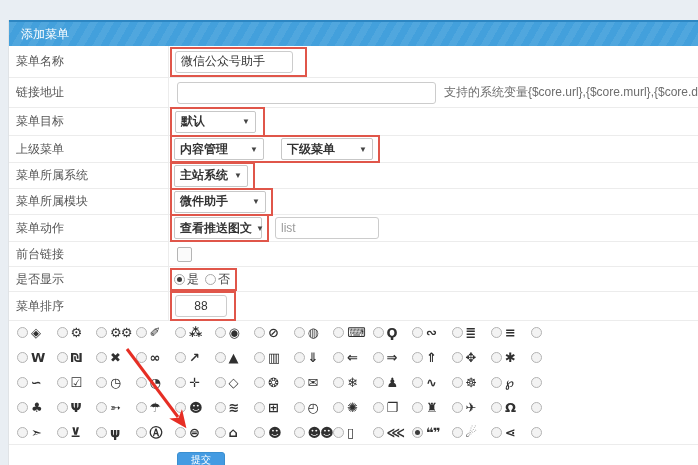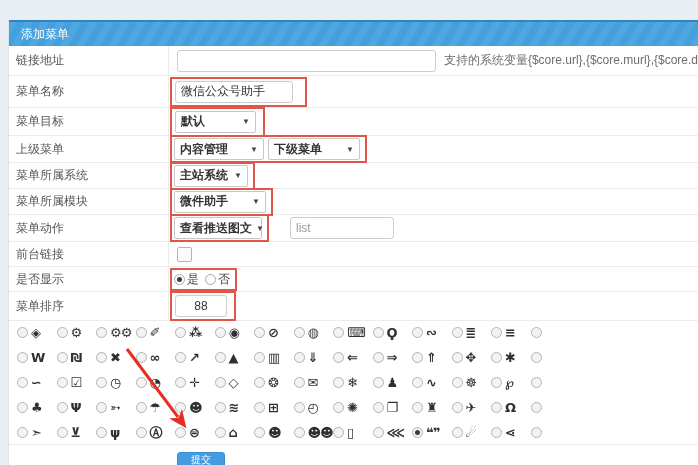--- a/index.html
+++ b/index.html
@@ -57,54 +57,54 @@
 </head>
 <body>
 
 <div class="page">
   <div class="panel">
 
     <div class="hdr">添加菜单</div>
 
     <div class="frm">
 
+      <div class="row" style="height:32px">
+        <div class="lbl">菜单名称</div>
+        <div class="fld">
+          <span class="mark wide">
+            <input class="txt" style="width: 118px;" value="微信公众号助手">
+          </span>
+        </div>
+      </div>
+
       <div class="row" style="height:30px">
         <div class="lbl">链接地址</div>
         <div class="fld">
           <input class="txt" style="width: 283px;" value="">
           <span class="hint">支持的系统变量{$core.url},{$core.murl},{$core.d</span>
-        </div>
-      </div>
-
-      <div class="row" style="height:32px">
-        <div class="lbl">菜单名称</div>
-        <div class="fld">
-          <span class="mark wide">
-            <input class="txt" style="width: 118px;" value="微信公众号助手">
-          </span>
         </div>
       </div>
 
       <div class="row" style="height:28px">
         <div class="lbl">菜单目标</div>
         <div class="fld">
           <span class="mark">
             <span class="selbox" style="width:81px">
               <span>默认</span>
               <span class="caret">▼</span>
             </span>
           </span>
         </div>
       </div>
 
       <div class="row" style="height:27px">
         <div class="lbl">上级菜单</div>
         <div class="fld">
           <span class="mark tight">
-            <span class="selbox" style="width:90px;margin-right:4px">
+            <span class="selbox" style="width:90px;margin-right:17px">
               <span>内容管理</span>
               <span class="caret">▼</span>
             </span>
             <span class="selbox" style="width:92px">
               <span>下级菜单</span>
               <span class="caret">▼</span>
             </span>
           </span>
         </div>
       </div>
@@ -135,21 +135,21 @@
 
       <div class="row" style="height:27px">
         <div class="lbl">菜单动作</div>
         <div class="fld">
           <span class="mark tight">
             <span class="selbox" style="width:88px">
               <span>查看推送图文</span>
               <span class="caret">▼</span>
             </span>
           </span>
-          <input class="txt" style="width: 104px; margin-left: 21px;" placeholder="list">
+          <input class="txt" style="width: 104px; margin-left: 6px;" placeholder="list">
         </div>
       </div>
 
       <div class="row" style="height:25px">
         <div class="lbl">前台链接</div>
         <div class="fld">
           <span class="chk"></span>
         </div>
       </div>
 

